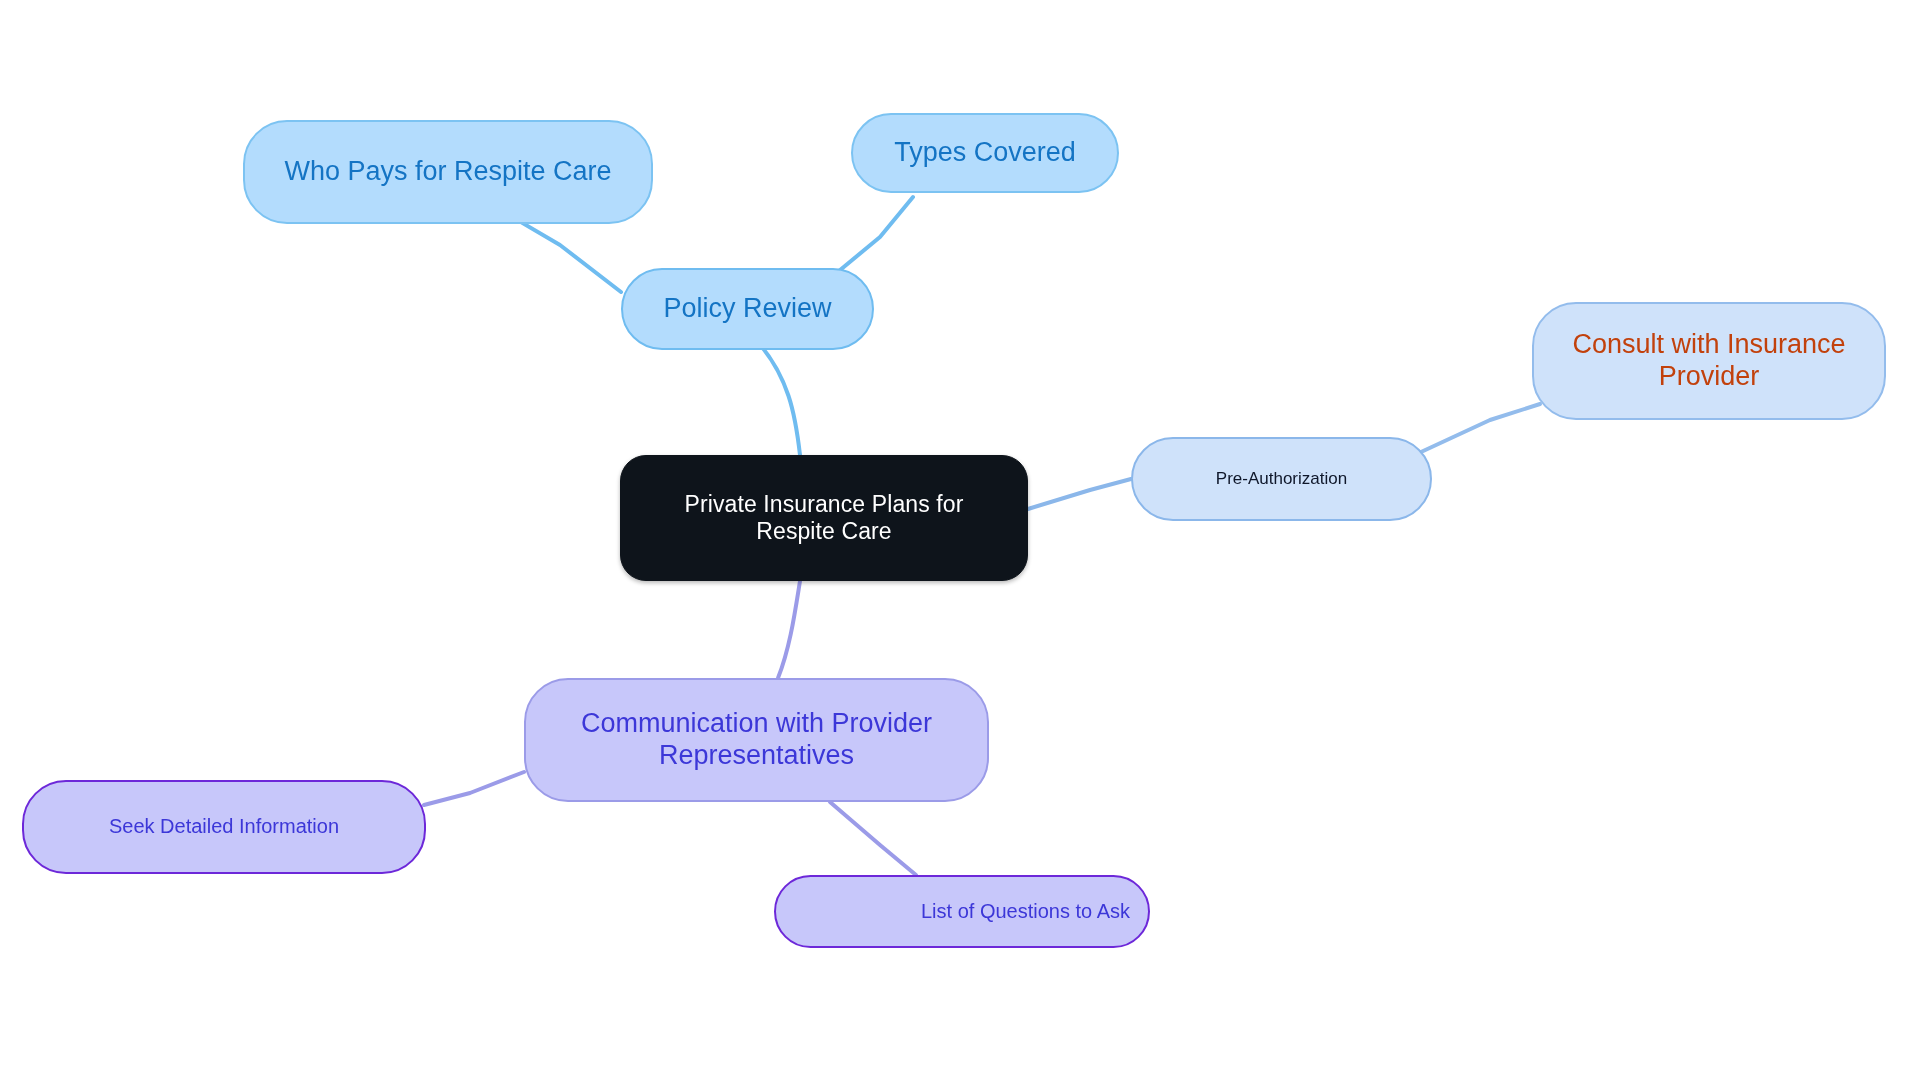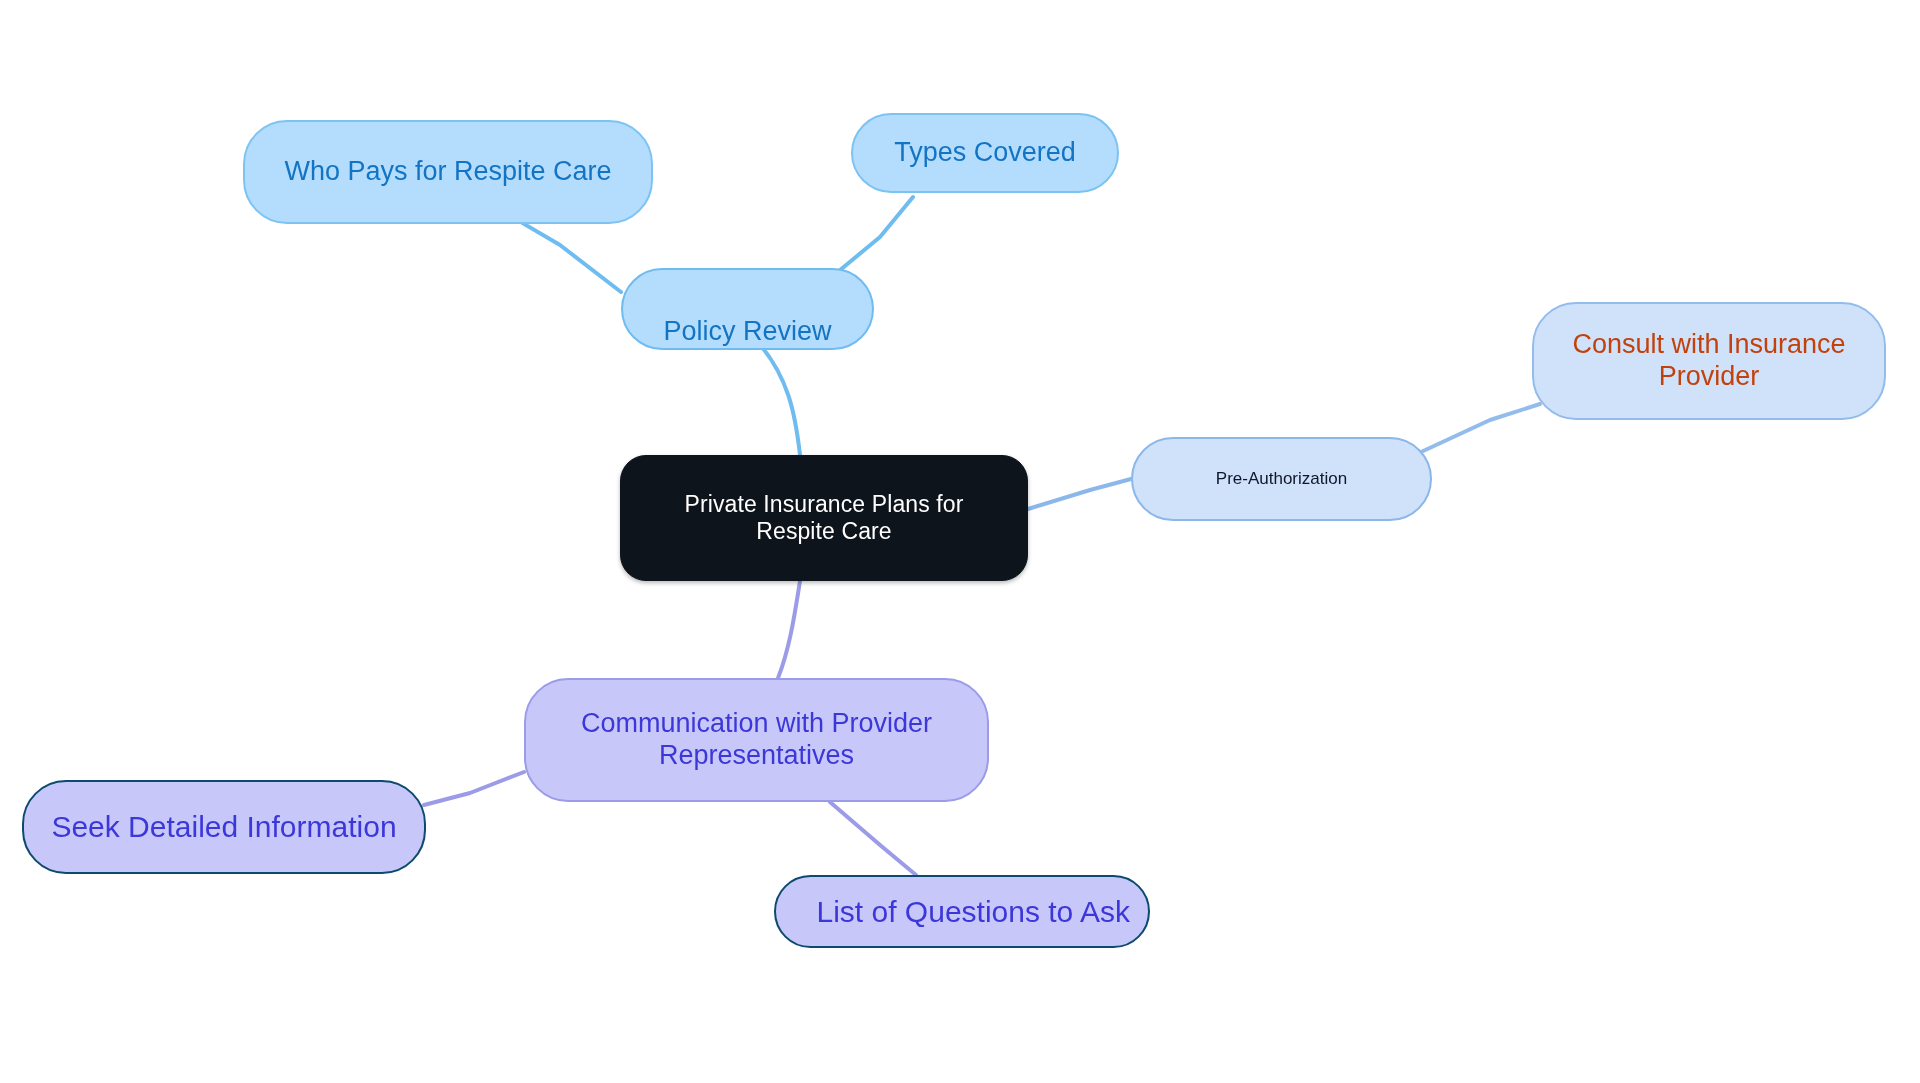--- a/index.html
+++ b/index.html
@@ -74,24 +74,24 @@
   }
   .node.branch-purple {
     background: #c7c7fa;
     border: 2px solid #9b9be8;
     color: #3c37d8;
     border-radius: 44px;
     font-size: 27px;
   }
   .node.leaf-purple {
     background: #c7c7fa;
-    border: 2px solid #0c4a6e;
+    border: 2px solid #6d28d9;
     color: #3c37d8;
     border-radius: 44px;
-    font-size: 30px;
+    font-size: 20px;
   }
   .node-label {
     display: block;
     padding: 0 18px;
   }
 </style>
 </head>
 <body>
 
 <div id="canvas">
@@ -113,21 +113,21 @@
     <path d="M 524 772 L 470 793 L 424 805" fill="none" stroke="#9b9be8" stroke-width="4" stroke-linecap="round" stroke-linejoin="round"></path>
 
     <path d="M 830 802 L 880 845 L 916 875" fill="none" stroke="#9b9be8" stroke-width="4" stroke-linecap="round" stroke-linejoin="round"></path>
   </svg>
 
   <div class="node root" style="left:620px; top:455px; width:408px; height:126px;">
     <span class="node-label">Private Insurance Plans for
 Respite Care</span>
   </div>
 
-  <div class="node branch-blue" style="left:621px; top:268px; width:253px; height:82px;align-items:flex-end;">
+  <div class="node branch-blue" style="left:621px; top:268px; width:253px; height:82px;">
     <span class="node-label">Policy Review</span>
   </div>
 
   <div class="node leaf-blue" style="left:243px; top:120px; width:410px; height:104px;">
     <span class="node-label">Who Pays for Respite Care</span>
   </div>
 
   <div class="node leaf-blue" style="left:851px; top:113px; width:268px; height:80px;">
     <span class="node-label">Types Covered</span>
   </div>

